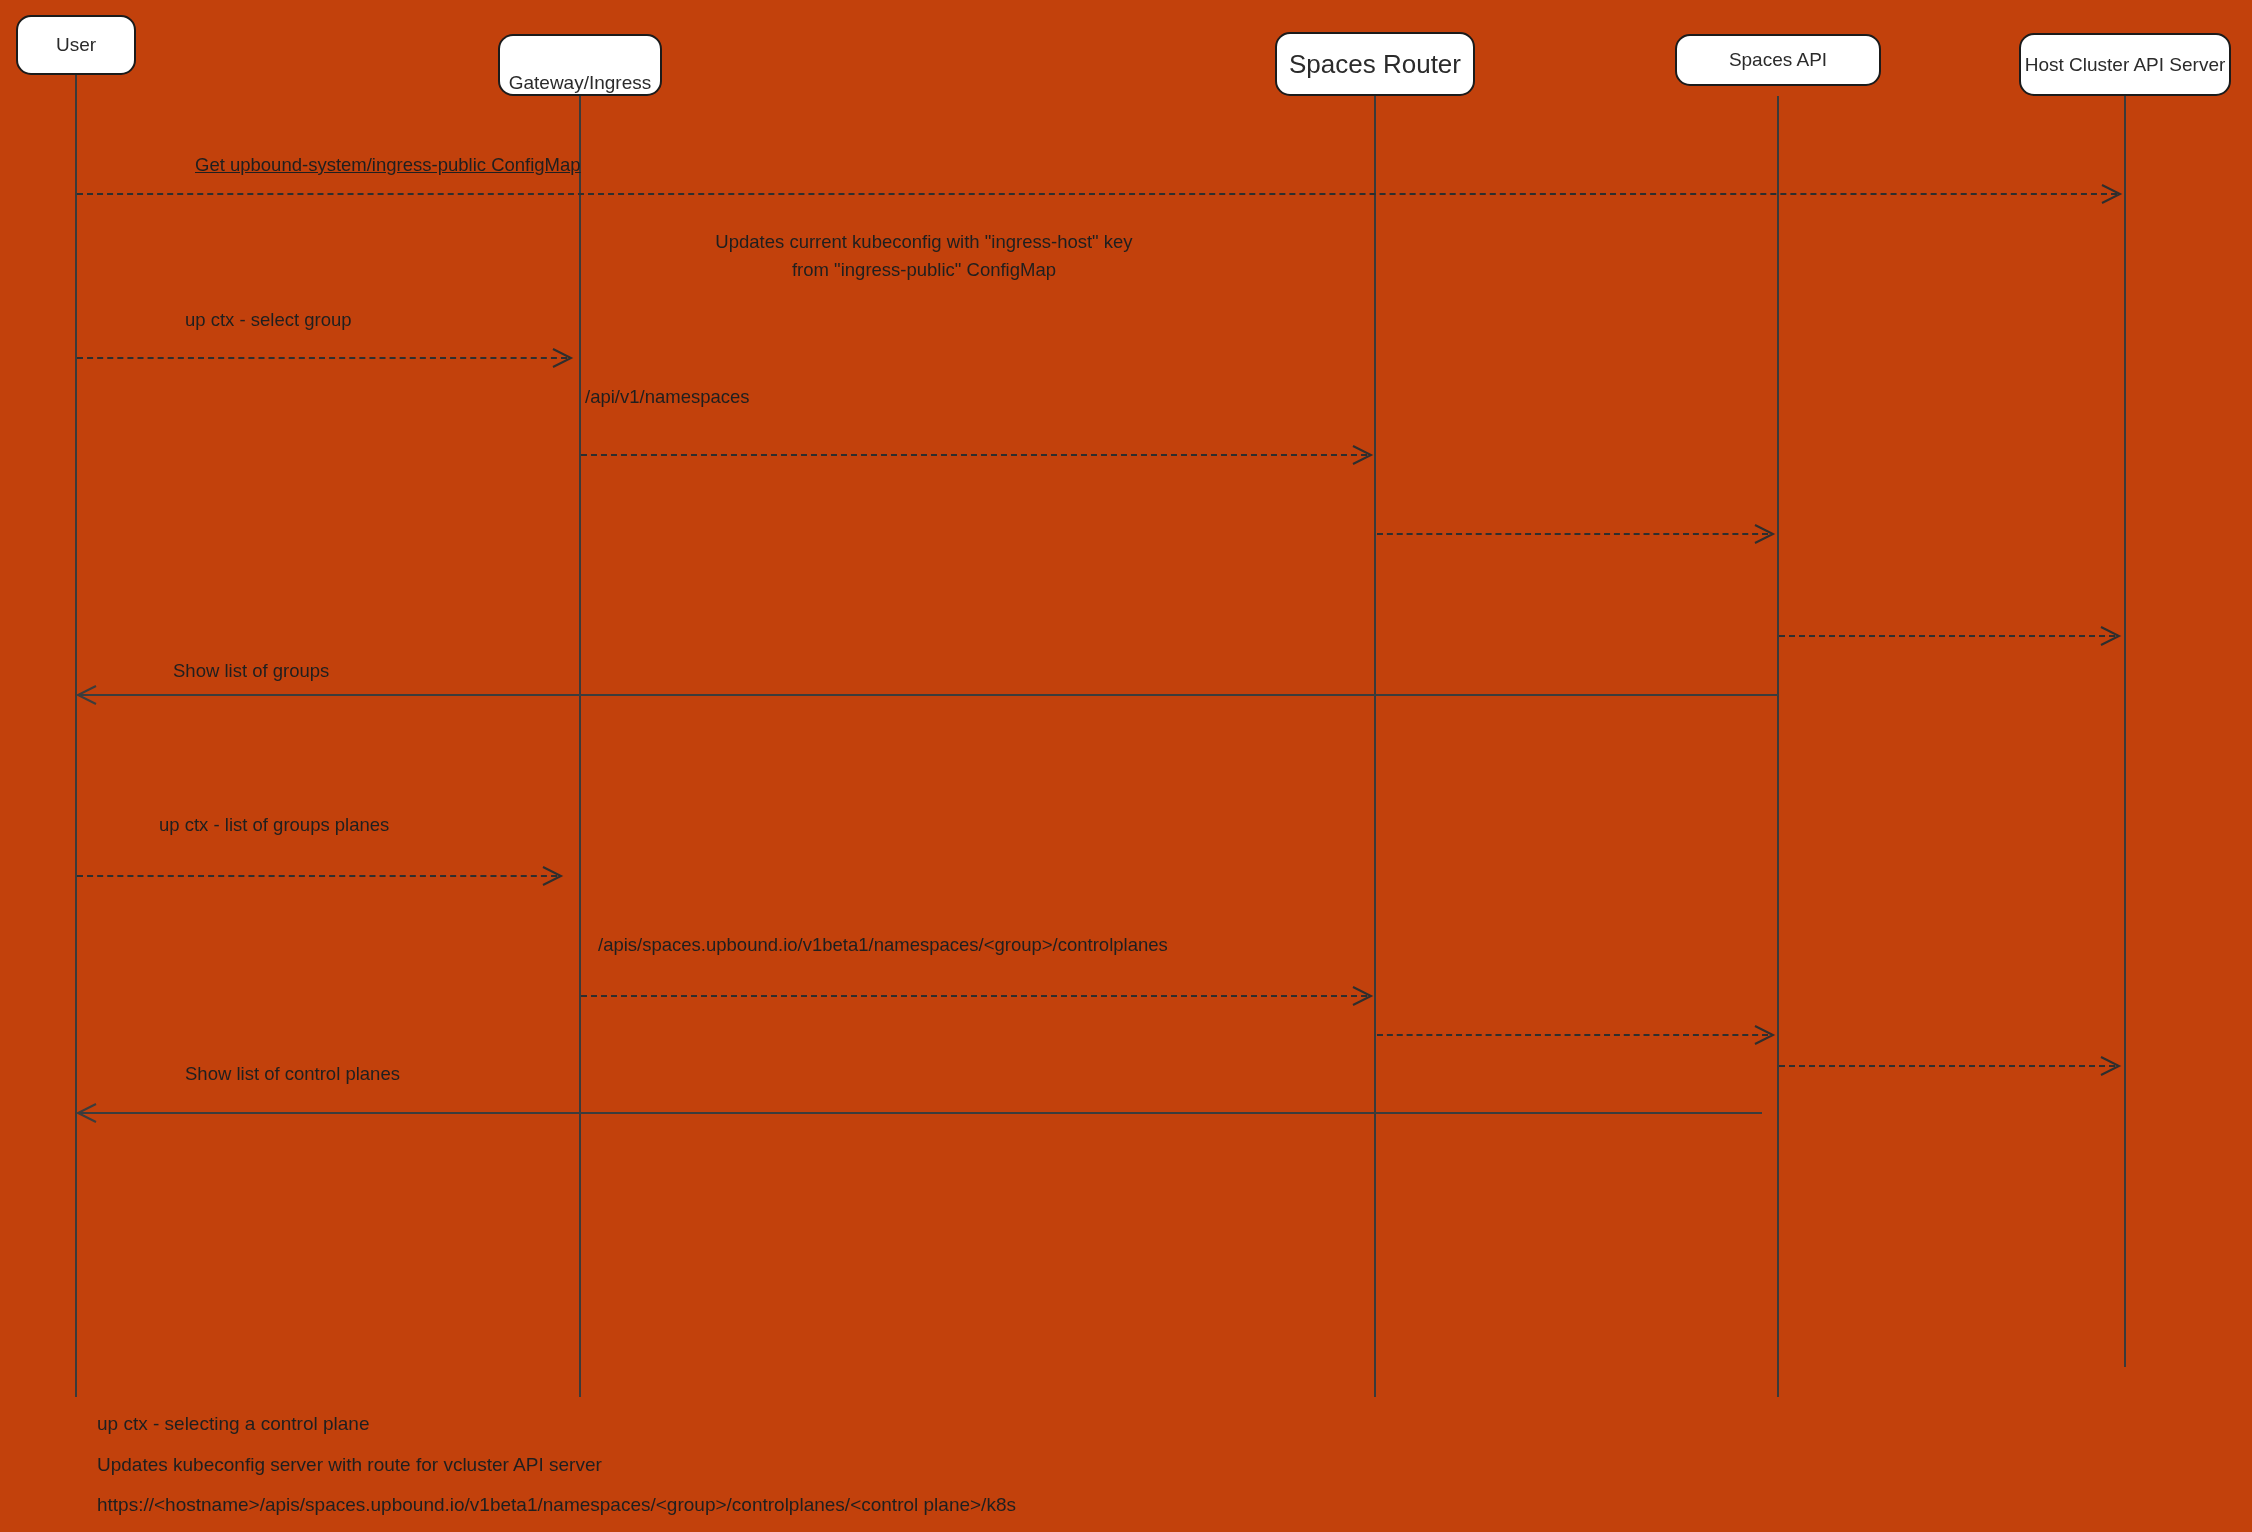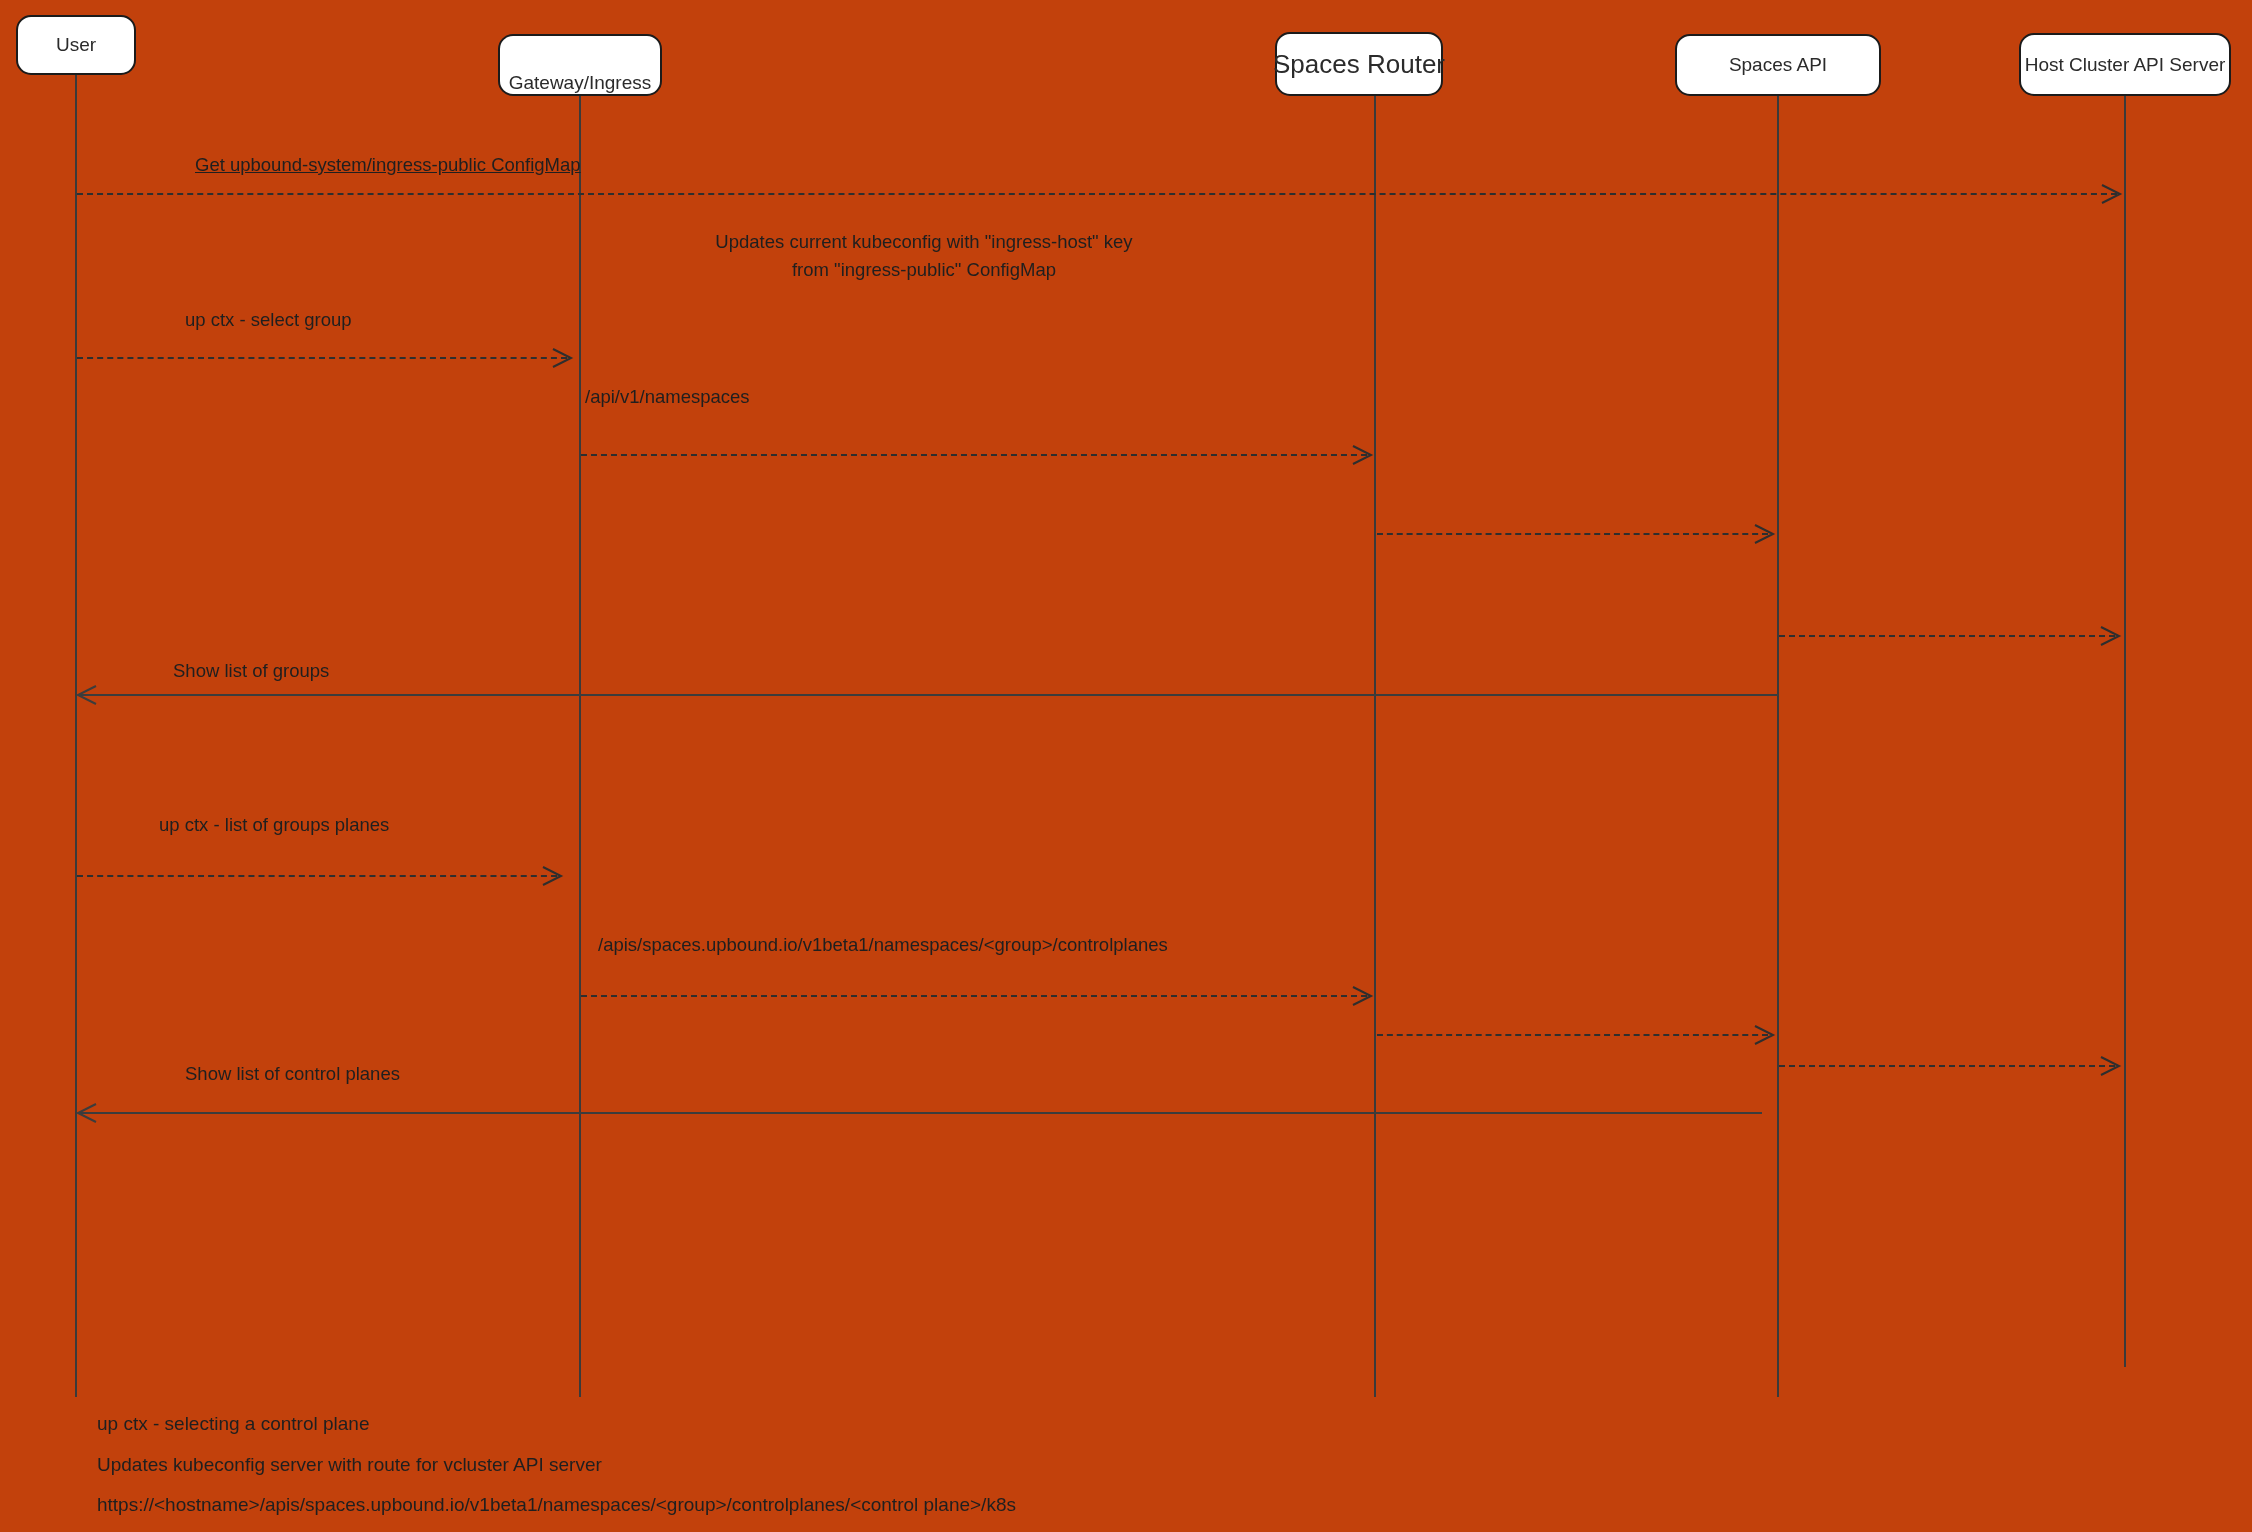--- a/index.html
+++ b/index.html
@@ -73,24 +73,24 @@
 <body>
 
 <div class="canvas">
 
   <div class="actor" style="left:16px; top:15px; width:120px; height:60px;">
     <span>User</span>
   </div>
   <div class="actor" style="left:498px; top:34px; width:164px; height:62px;align-items:flex-end;">
     <span>Gateway/Ingress</span>
   </div>
-  <div class="actor big" style="left:1275px; top:32px; width:168px; height:64px;">
+  <div class="actor big" style="left:1275px; top:32px; width:200px; height:64px;">
     <span>Spaces Router</span>
   </div>
-  <div class="actor" style="left:1675px; top:34px; width:206px; height:62px;">
+  <div class="actor" style="left:1675px; top:34px; width:206px; height:52px;">
     <span>Spaces API</span>
   </div>
   <div class="actor" style="left:2019px; top:33px; width:212px; height:63px;">
     <span>Host Cluster API Server</span>
   </div>
 
   <div class="lifeline" style="left:75px; top:75px; height:1322px;"></div>
   <div class="lifeline" style="left:579px; top:96px; height:1301px;"></div>
   <div class="lifeline" style="left:1374px; top:96px; height:1301px;"></div>
   <div class="lifeline" style="left:1777px; top:96px; height:1301px;"></div>

